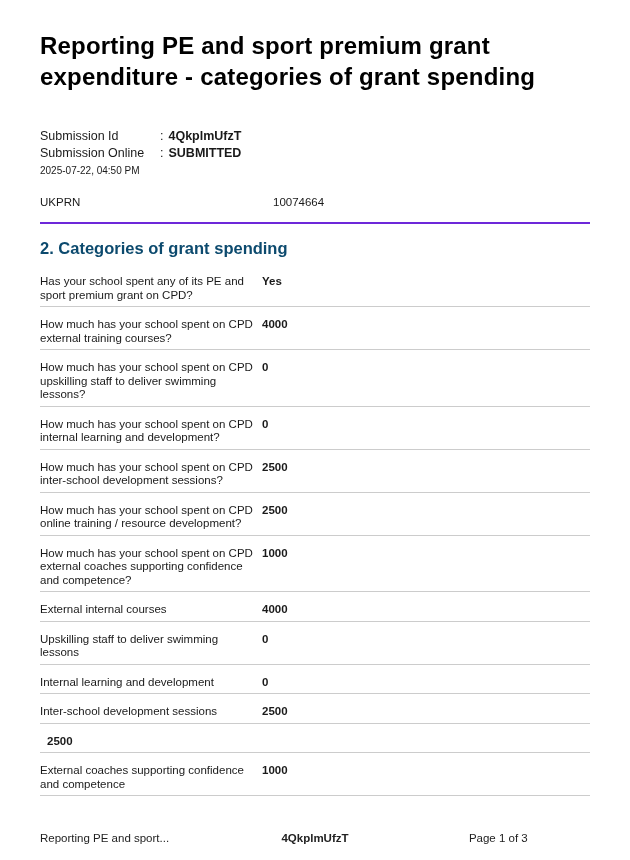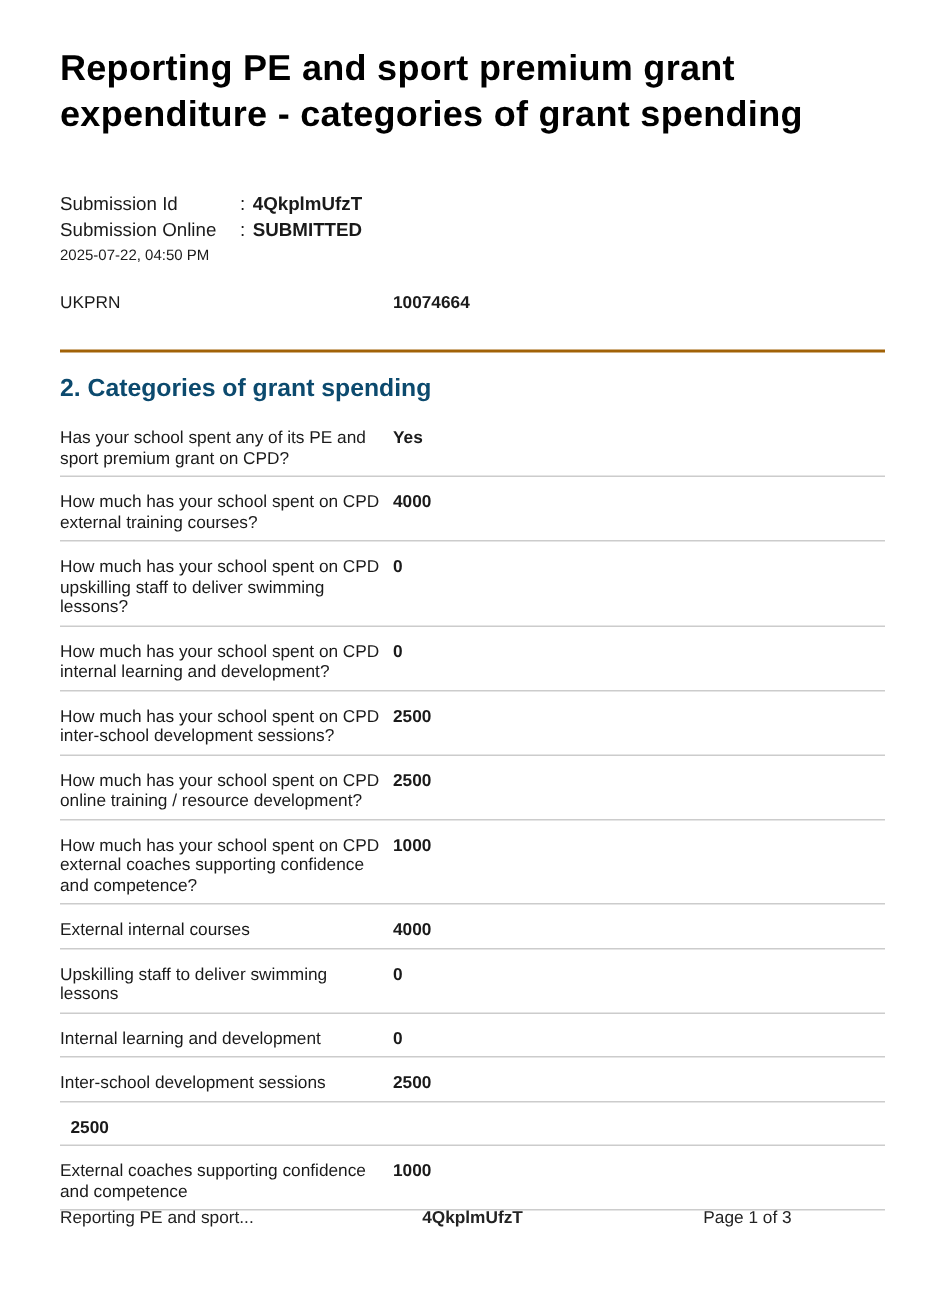--- a/index.html
+++ b/index.html
@@ -32,27 +32,27 @@
     flex-direction: column;
   }
   .sub-line { display: flex; }
   .sub-label { width: 120px; flex: 0 0 120px; }
   .sub-colon { margin-right: 5px; }
   .sub-value { font-weight: bold; }
   .timestamp { font-size: 10px; white-space: nowrap; }
 
   .ukprn-row {
     display: flex;
-    padding: 16px 0 24px 0;
-    border-bottom: 2px solid #a16207;
+    padding: 16px 0 13px 0;
+    border-bottom: 2px solid #6d28d9;
     font-size: 11.5px;
     line-height: 14px;
   }
   .ukprn-row .q { flex: 0 0 215px; }
-  .ukprn-row .a { margin-left: 7px; font-weight: bold; }
+  .ukprn-row .a { margin-left: 18px; font-weight: normal; }
 
   .section-heading {
     font-size: 16.5px;
     font-weight: bold;
     color: #0c4a6e;
     line-height: 20px;
     margin: 14px 0 6px 0;
   }
 
   .qa-row {
@@ -60,21 +60,21 @@
     padding: 11px 0 4px 0;
     border-bottom: 1px solid #cccccc;
     font-size: 11.5px;
     line-height: 13.5px;
   }
   .qa-row .q { flex: 0 0 215px; }
   .qa-row .a { margin-left: 7px; font-weight: bold; white-space: nowrap; }
 
   .footer {
     position: absolute;
-    top: 806px; left: 40px;
+    top: 832px; left: 40px;
     width: 550px;
     display: flex;
     font-size: 11.5px;
     color: #222222;
   }
   .footer > div { flex: 1 1 0; }
   .footer .f-left { text-align: left; }
   .footer .f-center { text-align: center; font-weight: bold; }
   .footer .f-right { text-align: center; }
 </style>

